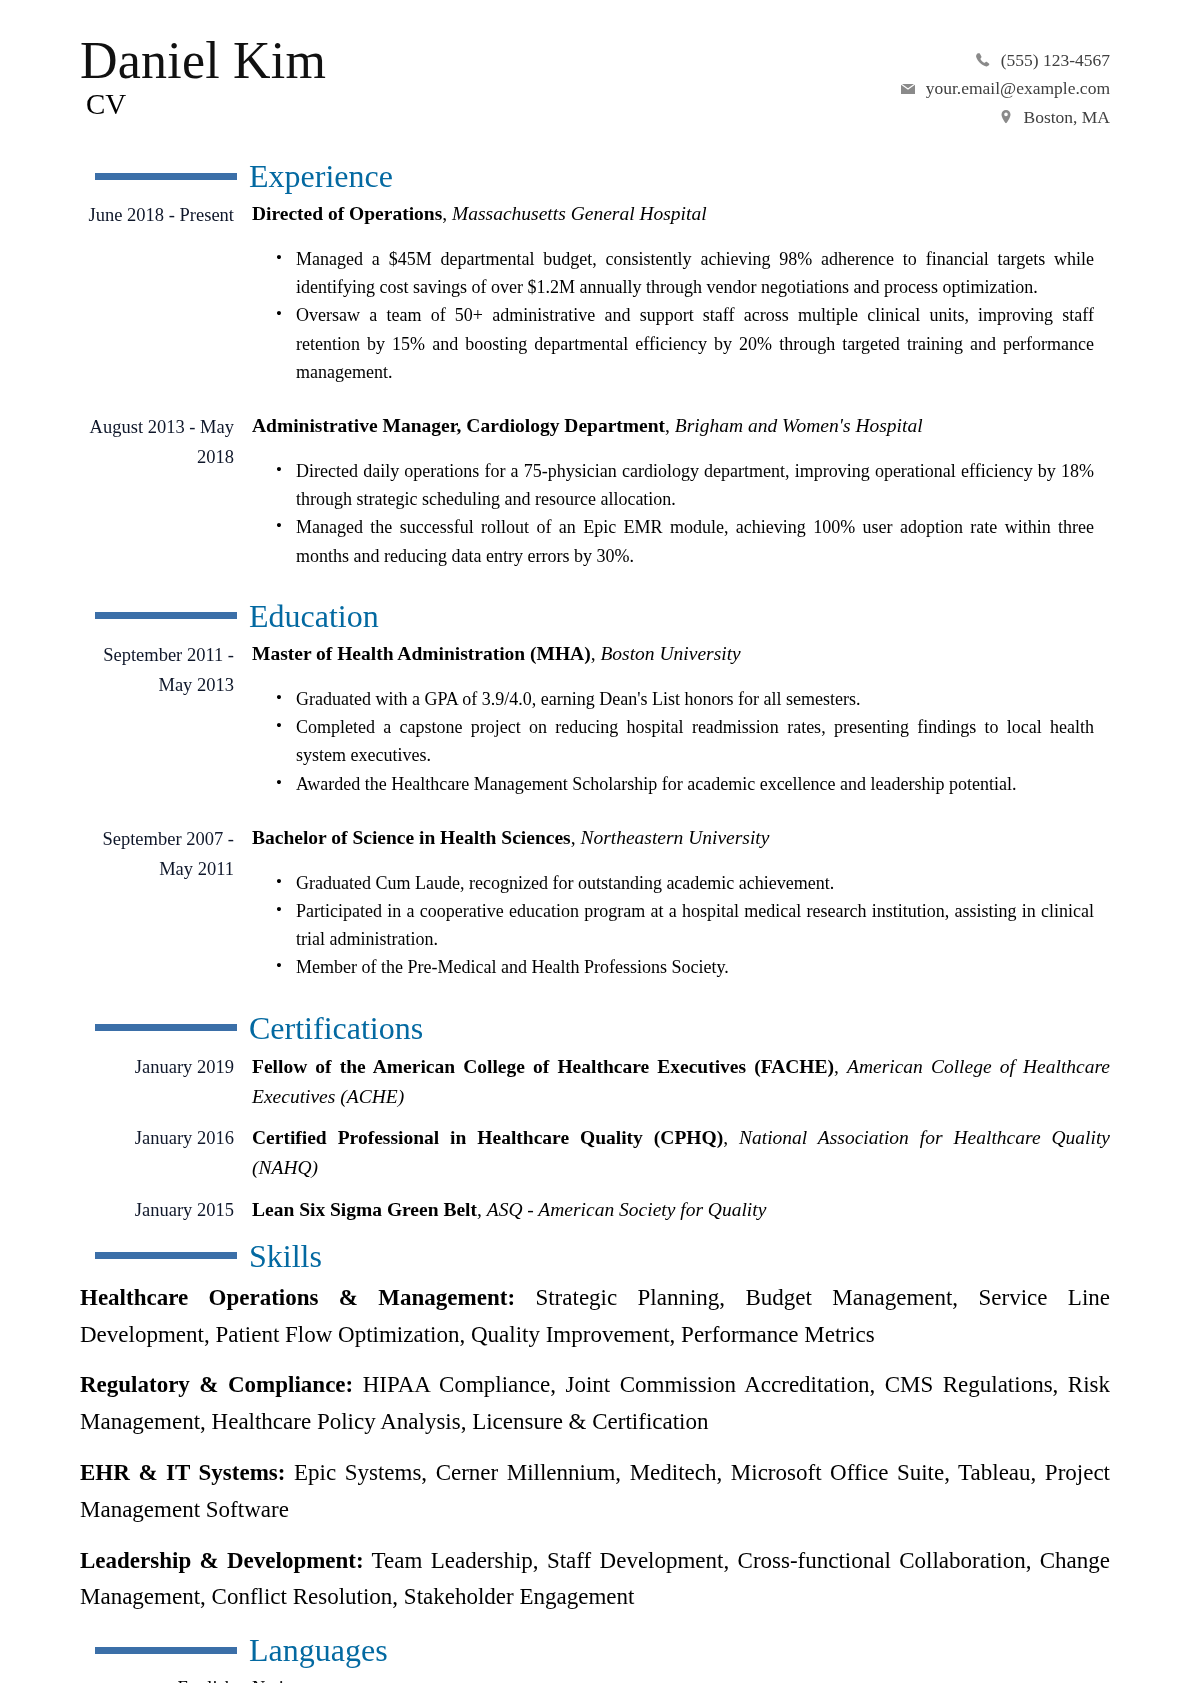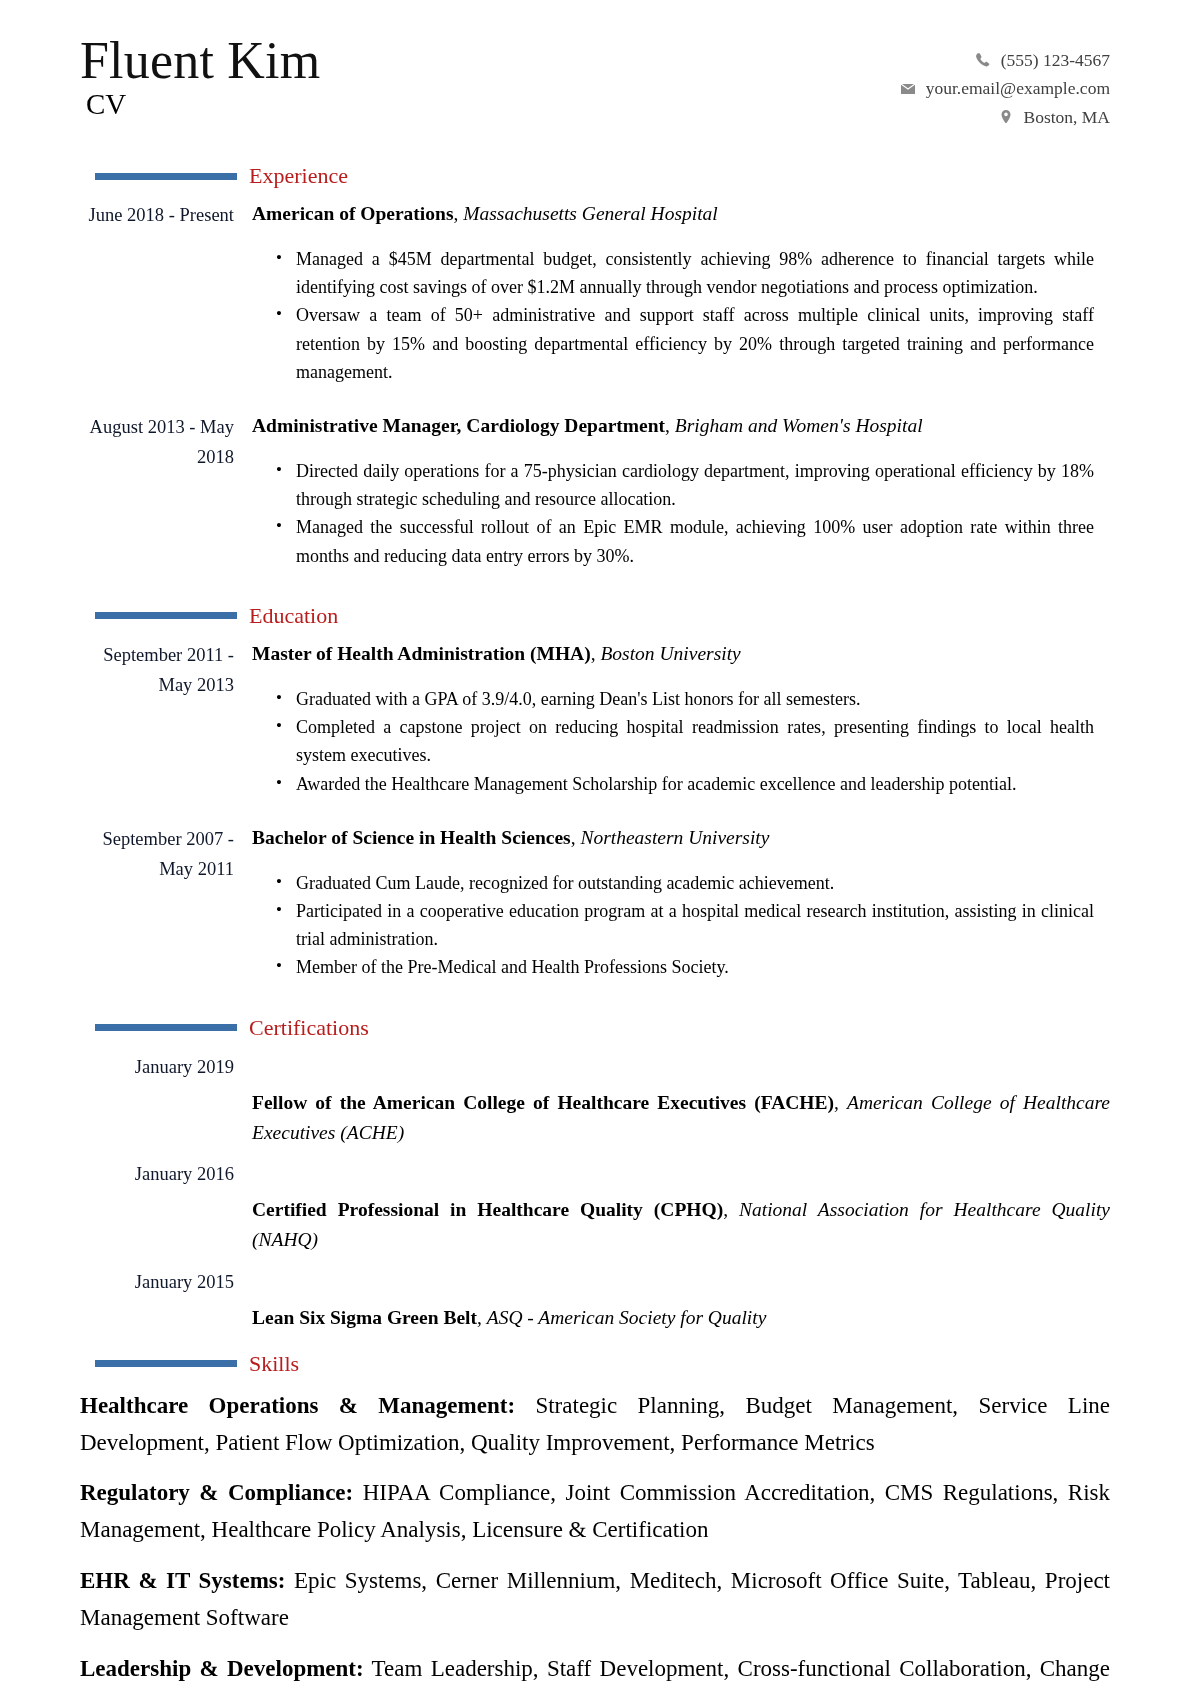--- a/index.html
+++ b/index.html
@@ -77,22 +77,22 @@
   }
   .sec-rule {
     width: 142px;
     height: 7px;
     background: #3b6fa8;
     margin-left: 15px;
     margin-right: 12px;
     flex: 0 0 auto;
   }
   .sec-title {
-    color: #b91c1c;
-    font-size: 22px;
+    color: #0369a1;
+    font-size: 32px;
     line-height: 1;
     font-weight: 400;
     white-space: nowrap;
   }
 
   
   .entry {
     display: flex;
     align-items: flex-start;
     margin-bottom: 10px;
@@ -145,21 +145,20 @@
     font-size: 17px;
     line-height: 1.62;
   }
 
   
   .cert .entry-title {
     text-align: justify;
     text-justify: inter-word;
     hyphens: auto;
     line-height: 1.55;
-    margin-top: 36px;
   }
 
   
   .skills { margin-top: 2px; }
   .skill-line {
     font-size: 23px;
     line-height: 1.6;
     margin-bottom: 14px;
     text-align: justify;
     text-justify: inter-word;
@@ -187,21 +186,21 @@
     line-height: 1.6;
   }
 </style>
 </head>
 <body>
 
 <div class="page">
 
   <div class="header">
     <div class="identity">
-      <div class="name">Fluent Kim</div>
+      <div class="name">Daniel Kim</div>
       <div class="subtitle">CV</div>
     </div>
 
     <div class="contact">
       <div class="contact-row">
         <span class="ico">
           <svg width="16" height="16" viewBox="0 0 16 16">
               <path d="M3.2 1.2c-.5 0-1 .3-1.3.8L1.3 3.3c-.3.5-.3 1.1-.1 1.7.9 2.4 2.1 4.2 3.6 5.7 1.5 1.5 3.3 2.7 5.7 3.6.6.2 1.2.2 1.7-.1l1.3-.7c.5-.3.8-.8.8-1.3 0-.3-.1-.6-.4-.8l-1.9-1.4c-.4-.3-.9-.3-1.3 0l-1 .7c-.2.2-.5.2-.7 0-.7-.4-1.4-.9-2-1.5-.6-.6-1.1-1.3-1.5-2-.1-.2-.1-.5.1-.7l.7-1c.3-.4.3-.9 0-1.3L4.8 1.6c-.3-.2-.6-.4-1-.4z"></path>
             </svg>
         </span>
@@ -230,21 +229,21 @@
   <div class="section">
     <div class="sec-head">
       <span class="sec-rule"></span>
       <span class="sec-title">Experience</span>
     </div>
 
     <div class="entry">
       <div class="entry-date">June 2018 - Present</div>
       <div class="entry-body">
         <div class="entry-title">
-          <b>American of Operations</b><span>, </span><i>Massachusetts General Hospital</i>
+          <b>Directed of Operations</b><span>, </span><i>Massachusetts General Hospital</i>
         </div>
         <ul class="bullets">
           <li>Managed a $45M departmental budget, consistently achieving 98% adherence to financial targets while identifying cost savings of over $1.2M annually through vendor negotiations and process optimization.</li>
           <li>Oversaw a team of 50+ administrative and support staff across multiple clinical units, improving staff retention by 15% and boosting departmental efficiency by 20% through targeted training and performance management.</li>
         </ul>
       </div>
     </div>
 
     <div class="entry">
       <div class="entry-date">August 2013 - May 2018</div>

